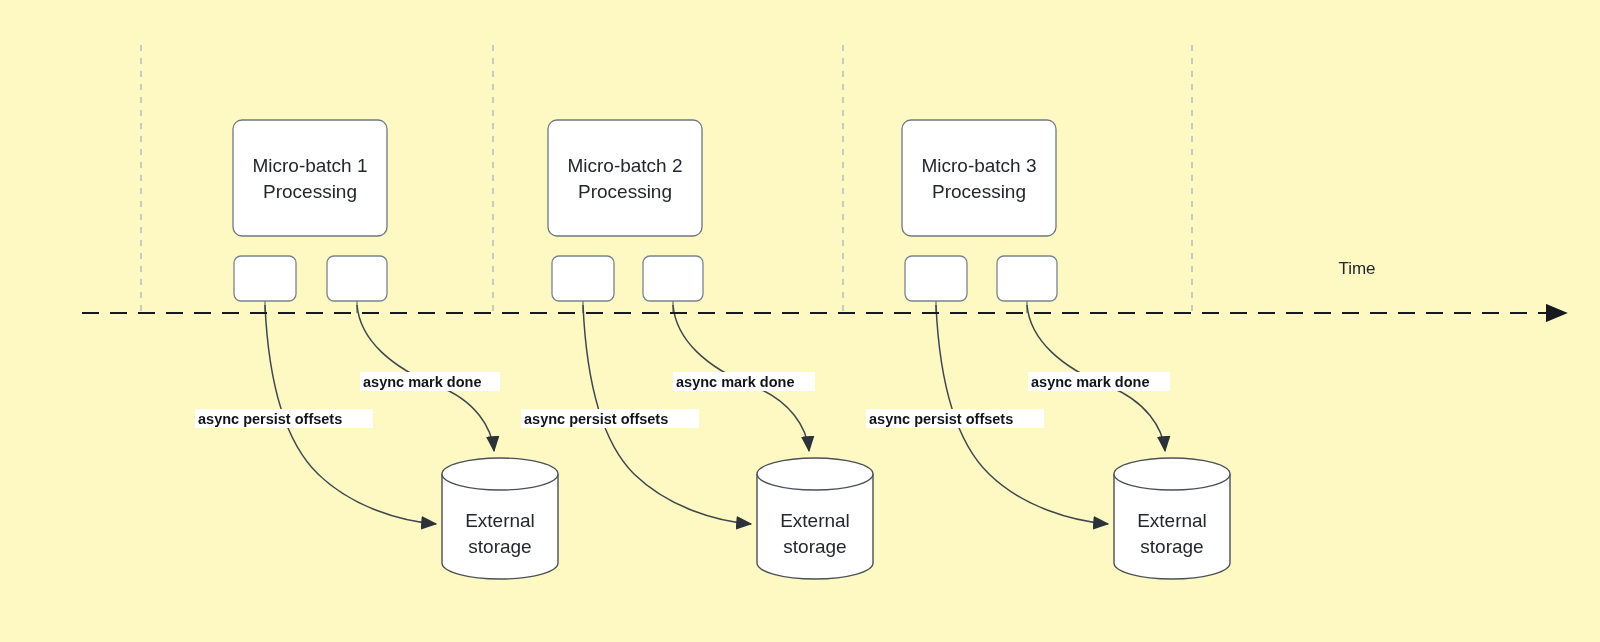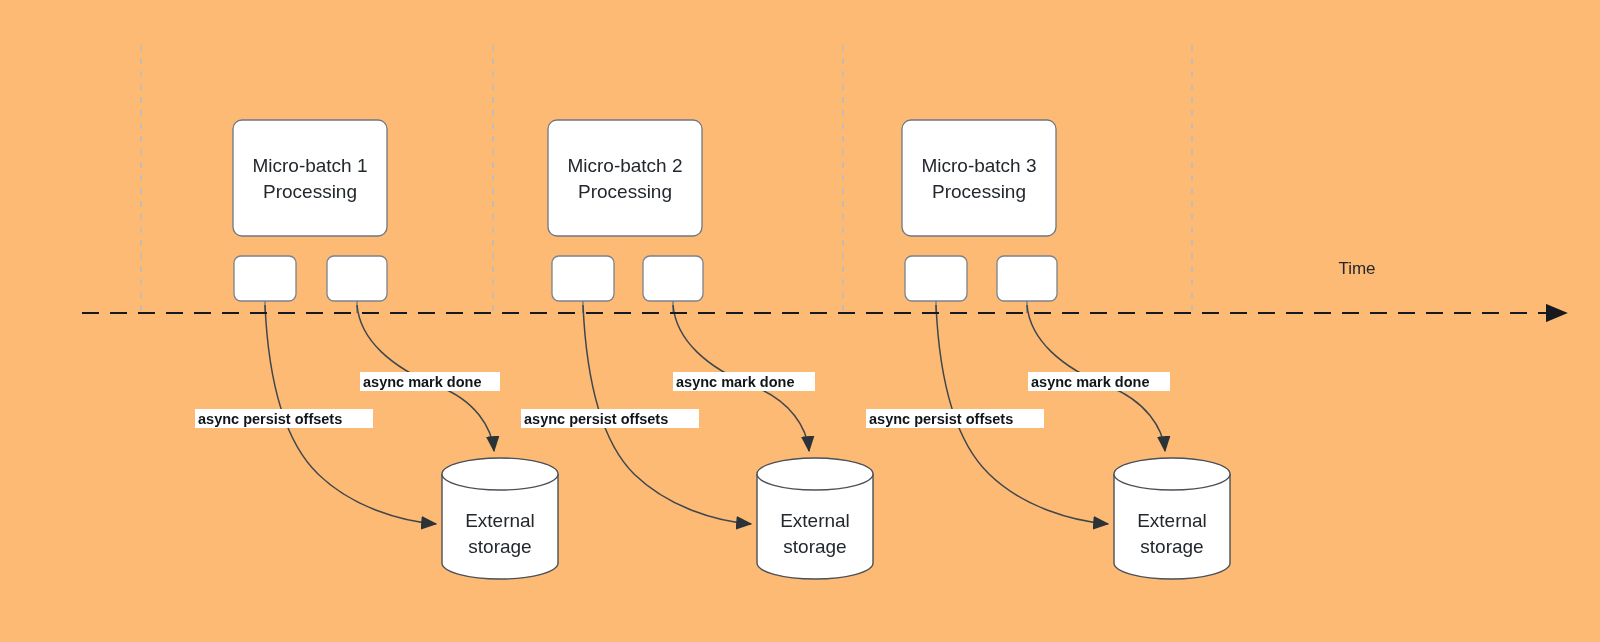--- a/index.html
+++ b/index.html
@@ -9,21 +9,21 @@
     background: #ffffff;
   }
   body {
     font-family: "Liberation Sans", sans-serif;
     color: #1f2428;
   }
   #canvas {
     position: relative;
     width: 1600px;
     height: 642px;
-    background: #fdba74;
+    background: #fef9c3;
     overflow: hidden;
   }
   #diagram-svg {
     position: absolute;
     top: 0;
     left: 0;
     width: 1600px;
     height: 642px;
     display: block;
   }

